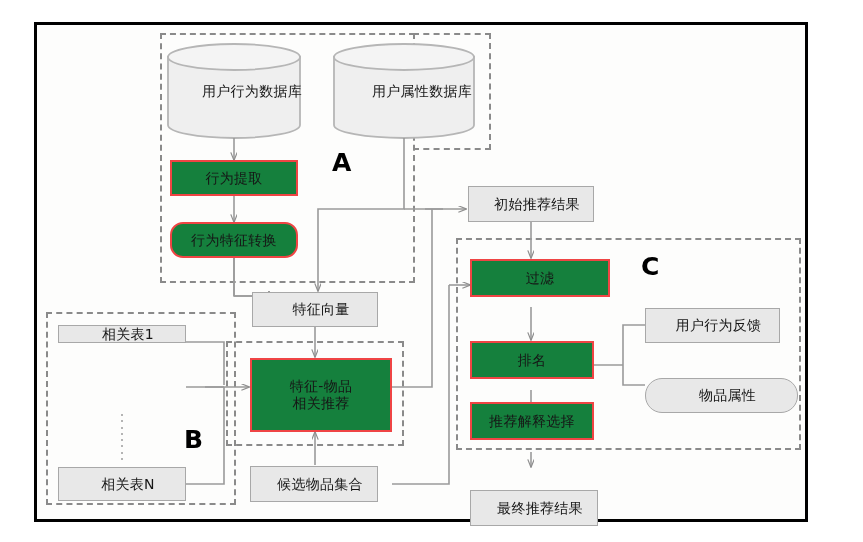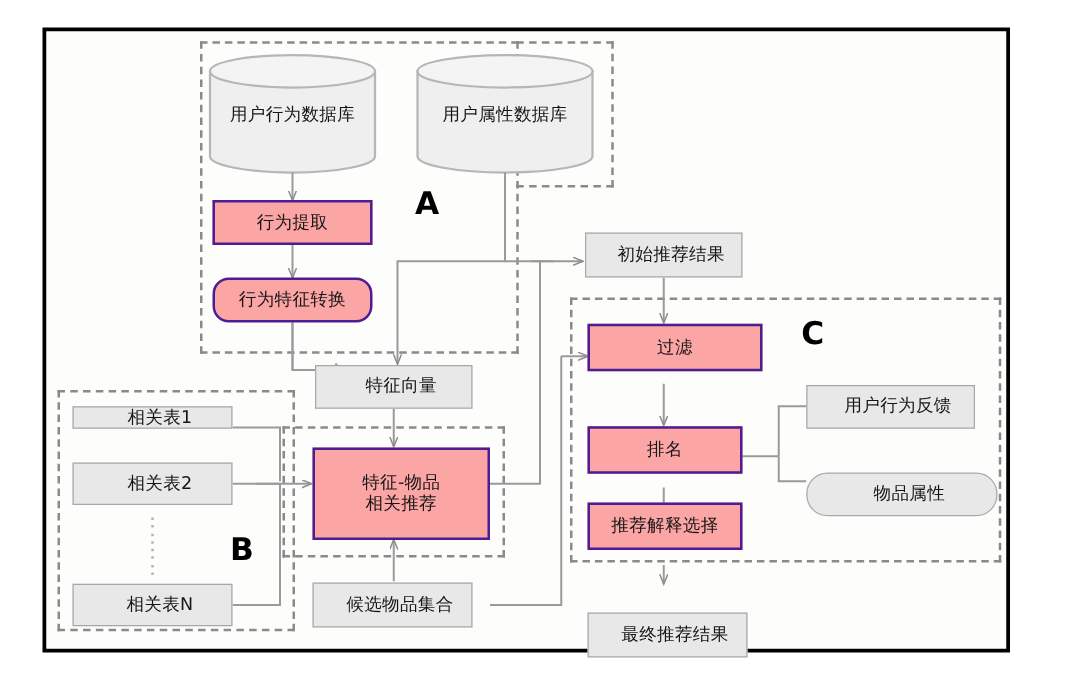--- a/index.html
+++ b/index.html
@@ -47,31 +47,32 @@
     line-height: 1.18;
     letter-spacing: 0.3px;
     white-space: pre-line;
   }
   .box-light {
     background: #e8e8e8;
     border: 1.5px solid #a8a8a8;
     padding-left: 12px;
   }
   .box-dark {
-    background: #fca5a5;
-    border: 2px solid #4c1d95;
+    background: #15803d;
+    border: 2px solid #ef4444;
   }
   .cyl-label {
     position: absolute;
     display: flex;
     align-items: center;
     justify-content: center;
     color: #161616;
     font-size: 14px;
     letter-spacing: 0.3px;
+    margin-left: 18px;
   }
   .group-label {
     position: absolute;
     font-weight: bold;
     font-size: 25px;
     color: #000000;
     font-family: "DejaVu Sans", "Liberation Sans", sans-serif;
   }
   .dashbox {
     position: absolute;
@@ -186,21 +187,20 @@
 
   <div class="node box-light" style="left:252px; top:292px; width:126px; height:35px;">特征向量</div>
 
   <div class="node box-dark" style="left:250px; top:358px; width:142px; height:74px;">特征-物品
 相关推荐</div>
 
   <div class="node box-light" style="left:250px; top:466px; width:128px; height:36px;">候选物品集合</div>
 
   <div class="node box-light" style="left:58px; top:325px; width:128px; height:18px;">相关表1</div>
 
-  <div class="node box-light" style="left:58px; top:370px; width:128px; height:34px;">相关表2</div>
 
   <div class="vdots" style="left:120px; top:414px; width:4px; height:46px;">
     <i></i>
       <i></i>
       <i></i>
       <i></i>
       <i></i>
       <i></i>
       <i></i>
       <i></i>

